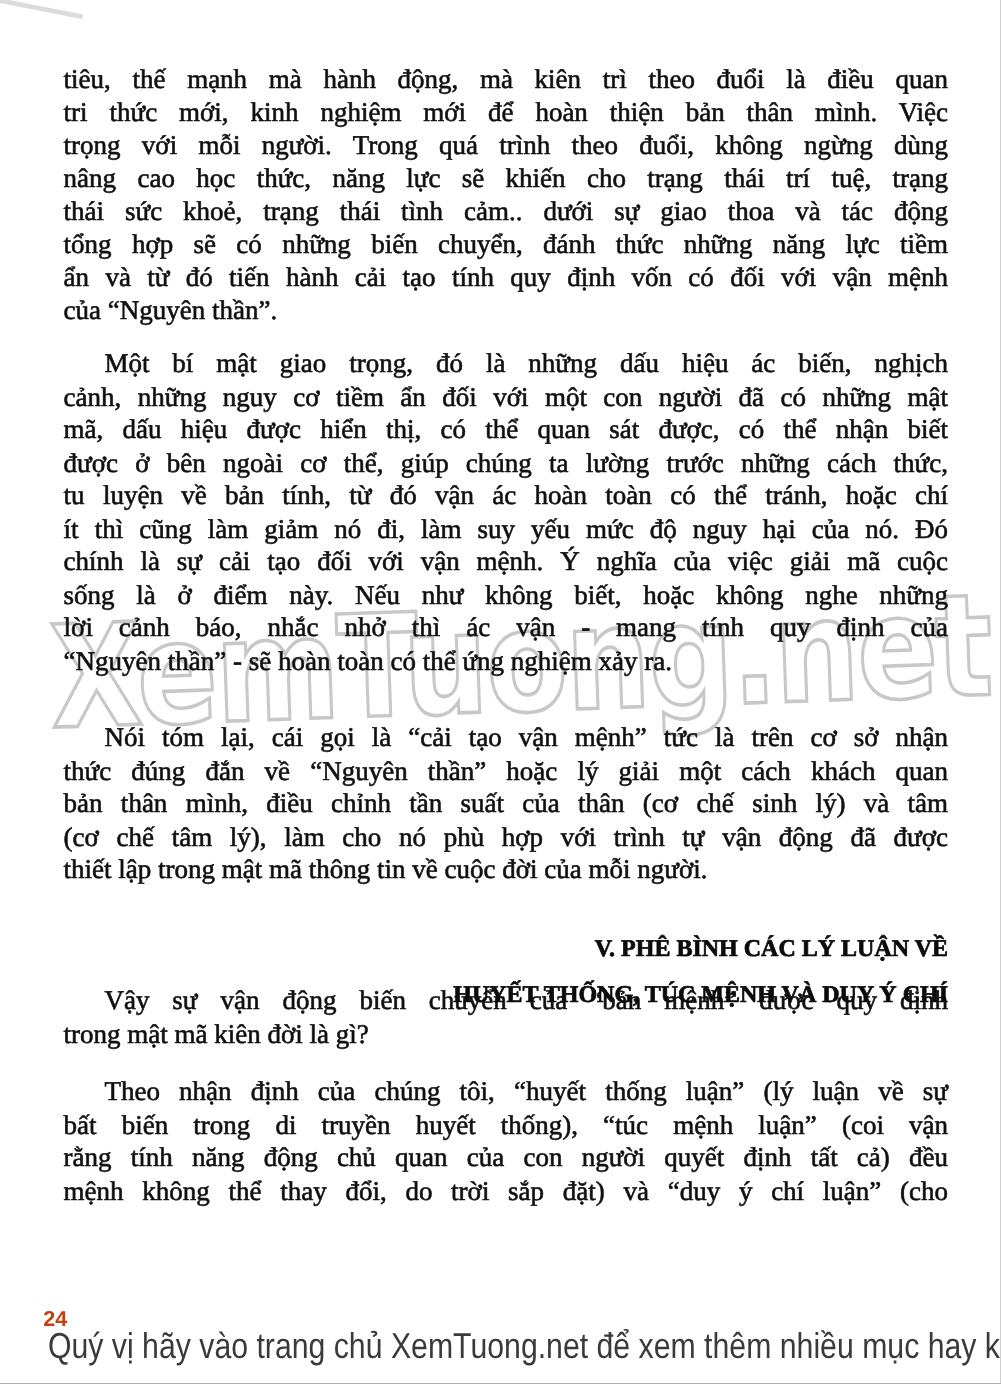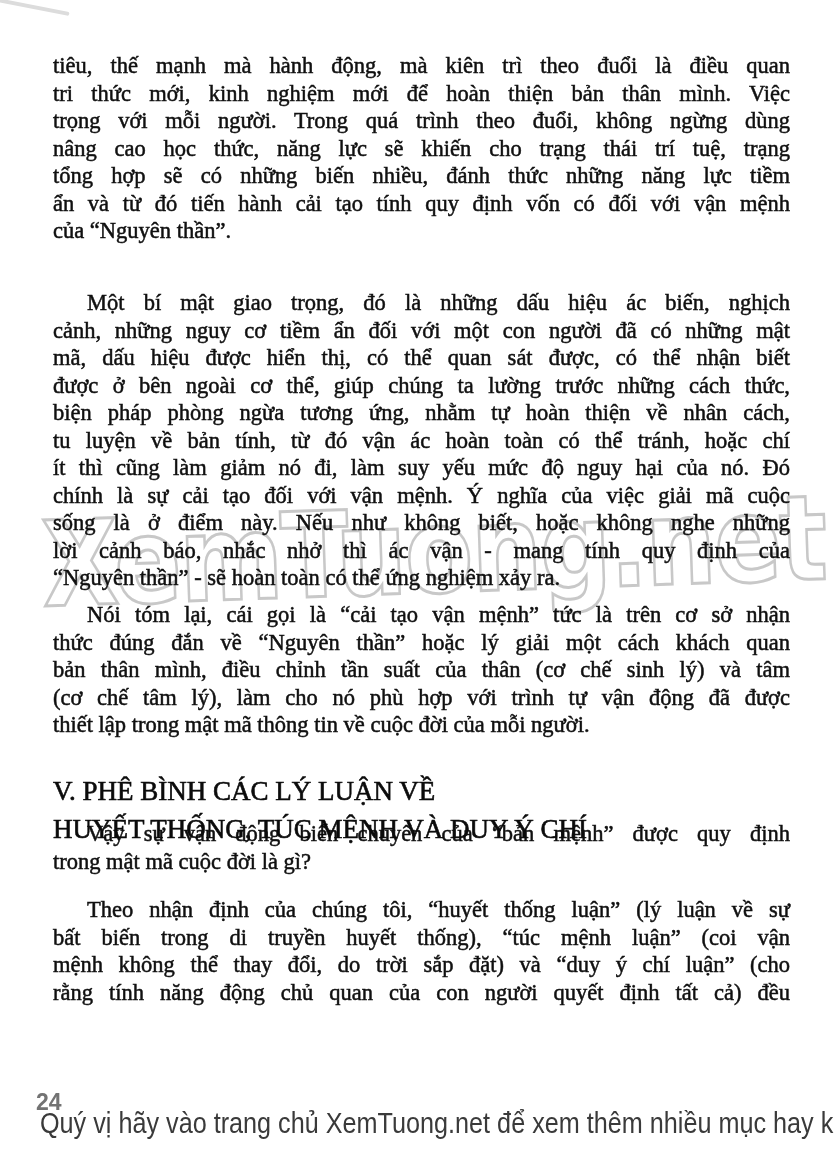--- a/index.html
+++ b/index.html
@@ -39,34 +39,34 @@
     line-height:27.5px;
     -webkit-text-stroke:0.5px #101010;
     z-index:2;
   }
   .line{text-align:justify;text-align-last:justify;white-space:normal;}
   .line.last{text-align-last:left;}
   .line.ind{padding-left:34px;}
   .para{position:absolute;left:0;right:0;}
   .heading{
     position:absolute;left:53px;width:737px;top:772px;
-    text-align:left;
-    font-weight:normal;
-    font-size:27px;
+    text-align:right;
+    font-weight:bold;
+    font-size:20px;
     line-height:38px;
     color:#0b0b0b;
     -webkit-text-stroke:0.6px #0b0b0b;
     z-index:2;
   }
   .page-number{
     position:absolute;left:36px;top:1089px;
     font-family:"Liberation Sans", sans-serif;
     font-weight:bold;
-    font-size:23px;
-    color:#737373;
+    font-size:18px;
+    color:#c2410c;
     z-index:4;
   }
   .footer{
     position:absolute;left:40px;top:1105px;
     z-index:3;
     font-family:"Liberation Sans", sans-serif;
     color:#3a3a3a;
     font-size:30px;
     line-height:36px;
     white-space:nowrap;
@@ -86,57 +86,57 @@
 
   <div class="watermark">XemTuong.net</div>
 
   <div class="content">
 
     <div class="para" style="top:52px">
       <div class="line">tiêu, thế mạnh mà hành động, mà kiên trì theo đuổi là điều quan</div>
       <div class="line">tri thức mới, kinh nghiệm mới để hoàn thiện bản thân mình. Việc</div>
       <div class="line">trọng với mỗi người. Trong quá trình theo đuổi, không ngừng dùng</div>
       <div class="line">nâng cao học thức, năng lực sẽ khiến cho trạng thái trí tuệ, trạng</div>
-      <div class="line">tổng hợp sẽ có những biến nhiều, đánh thức những năng lực tiềm</div>
+      <div class="line">thái sức khoẻ, trạng thái tình cảm.. dưới sự giao thoa và tác động</div>
+      <div class="line">tổng hợp sẽ có những biến chuyển, đánh thức những năng lực tiềm</div>
       <div class="line">ẩn và từ đó tiến hành cải tạo tính quy định vốn có đối với vận mệnh</div>
       <div class="line last">của “Nguyên thần”.</div>
     </div>
 
     <div class="para" style="top:289px">
       <div class="line ind">Một bí mật giao trọng, đó là những dấu hiệu ác biến, nghịch</div>
       <div class="line">cảnh, những nguy cơ tiềm ẩn đối với một con người đã có những mật</div>
       <div class="line">mã, dấu hiệu được hiển thị, có thể quan sát được, có thể nhận biết</div>
       <div class="line">được ở bên ngoài cơ thể, giúp chúng ta lường trước những cách thức,</div>
-      <div class="line">biện pháp phòng ngừa tương ứng, nhằm tự hoàn thiện về nhân cách,</div>
       <div class="line">tu luyện về bản tính, từ đó vận ác hoàn toàn có thể tránh, hoặc chí</div>
       <div class="line">ít thì cũng làm giảm nó đi, làm suy yếu mức độ nguy hại của nó. Đó</div>
       <div class="line">chính là sự cải tạo đối với vận mệnh. Ý nghĩa của việc giải mã cuộc</div>
       <div class="line">sống là ở điểm này. Nếu như không biết, hoặc không nghe những</div>
       <div class="line">lời cảnh báo, nhắc nhở thì ác vận  - mang tính quy định của</div>
       <div class="line last">“Nguyên thần” - sẽ hoàn toàn có thể ứng nghiệm xảy ra.</div>
     </div>
 
     <div class="para" style="top:601px">
       <div class="line ind">Nói tóm lại, cái gọi là “cải tạo vận mệnh” tức là trên cơ sở nhận</div>
       <div class="line">thức đúng đắn về “Nguyên thần” hoặc lý giải một cách khách quan</div>
       <div class="line">bản thân mình, điều chỉnh tần suất của thân (cơ chế sinh lý) và tâm</div>
       <div class="line">(cơ chế tâm lý), làm cho nó phù hợp với trình tự vận động đã được</div>
       <div class="line last">thiết lập trong mật mã thông tin về cuộc đời của mỗi người.</div>
     </div>
 
     <div class="para" style="top:820px">
       <div class="line ind">Vậy sự vận động biến chuyển của “bản mệnh” được quy định</div>
-      <div class="line last">trong mật mã cuộc đời là gì?</div>
+      <div class="line last">trong mật mã kiên đời là gì?</div>
     </div>
 
     <div class="para" style="top:896px">
       <div class="line ind">Theo nhận định của chúng tôi, “huyết thống luận” (lý luận về sự</div>
       <div class="line">bất biến trong di truyền huyết thống), “túc mệnh luận” (coi vận</div>
+      <div class="line">rằng tính năng động chủ quan của con người quyết định tất cả) đều</div>
       <div class="line">mệnh không thể thay đổi, do trời sắp đặt) và “duy ý chí luận” (cho</div>
-      <div class="line">rằng tính năng động chủ quan của con người quyết định tất cả) đều</div>
     </div>
 
   </div>
 
   <div class="heading">
     <div>V. PHÊ BÌNH CÁC LÝ LUẬN VỀ</div>
     <div>HUYẾT THỐNG, TÚC MỆNH VÀ DUY Ý CHÍ</div>
   </div>
 
   <div class="page-number">24</div>

